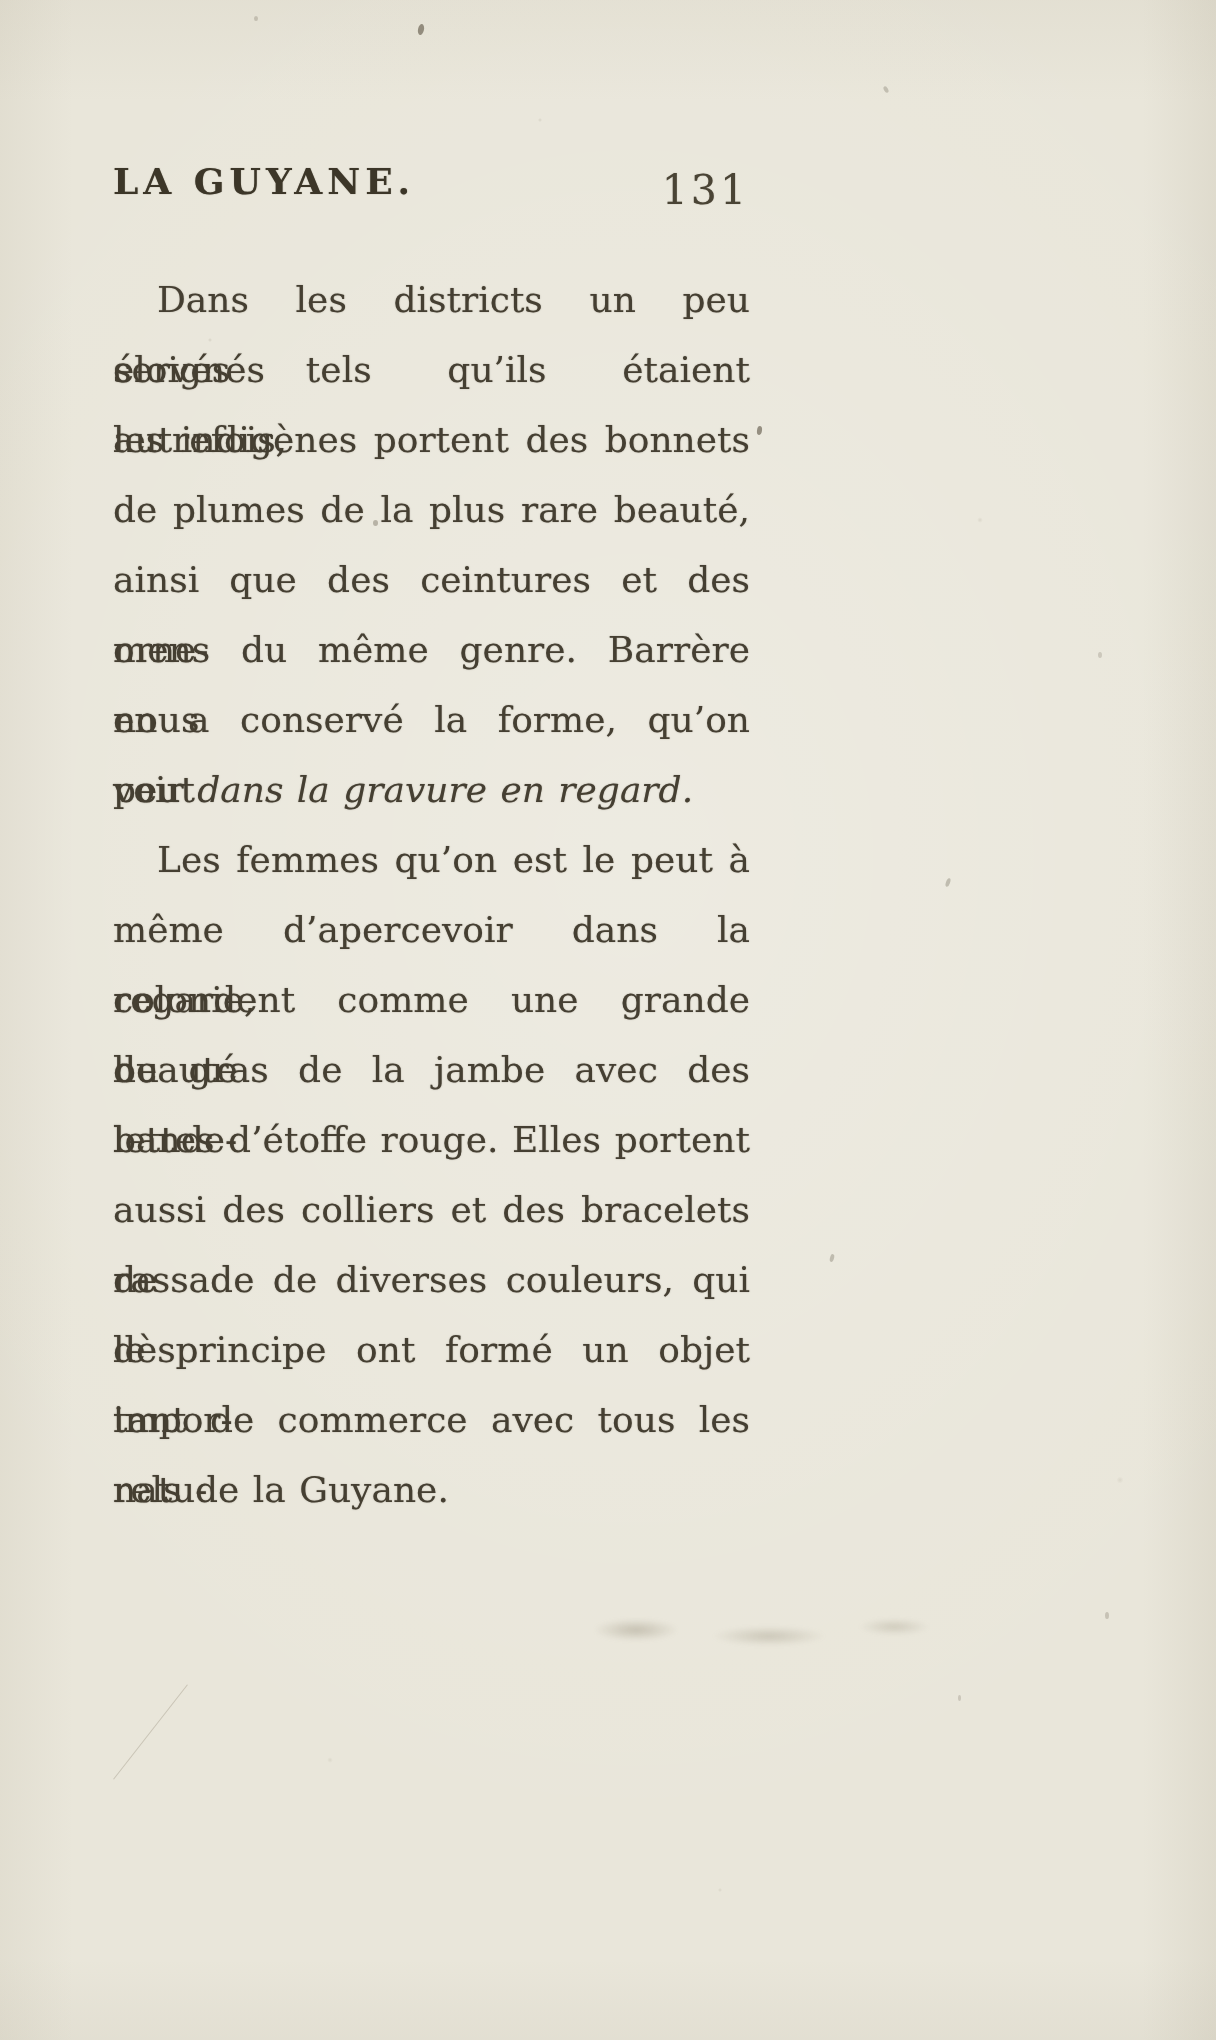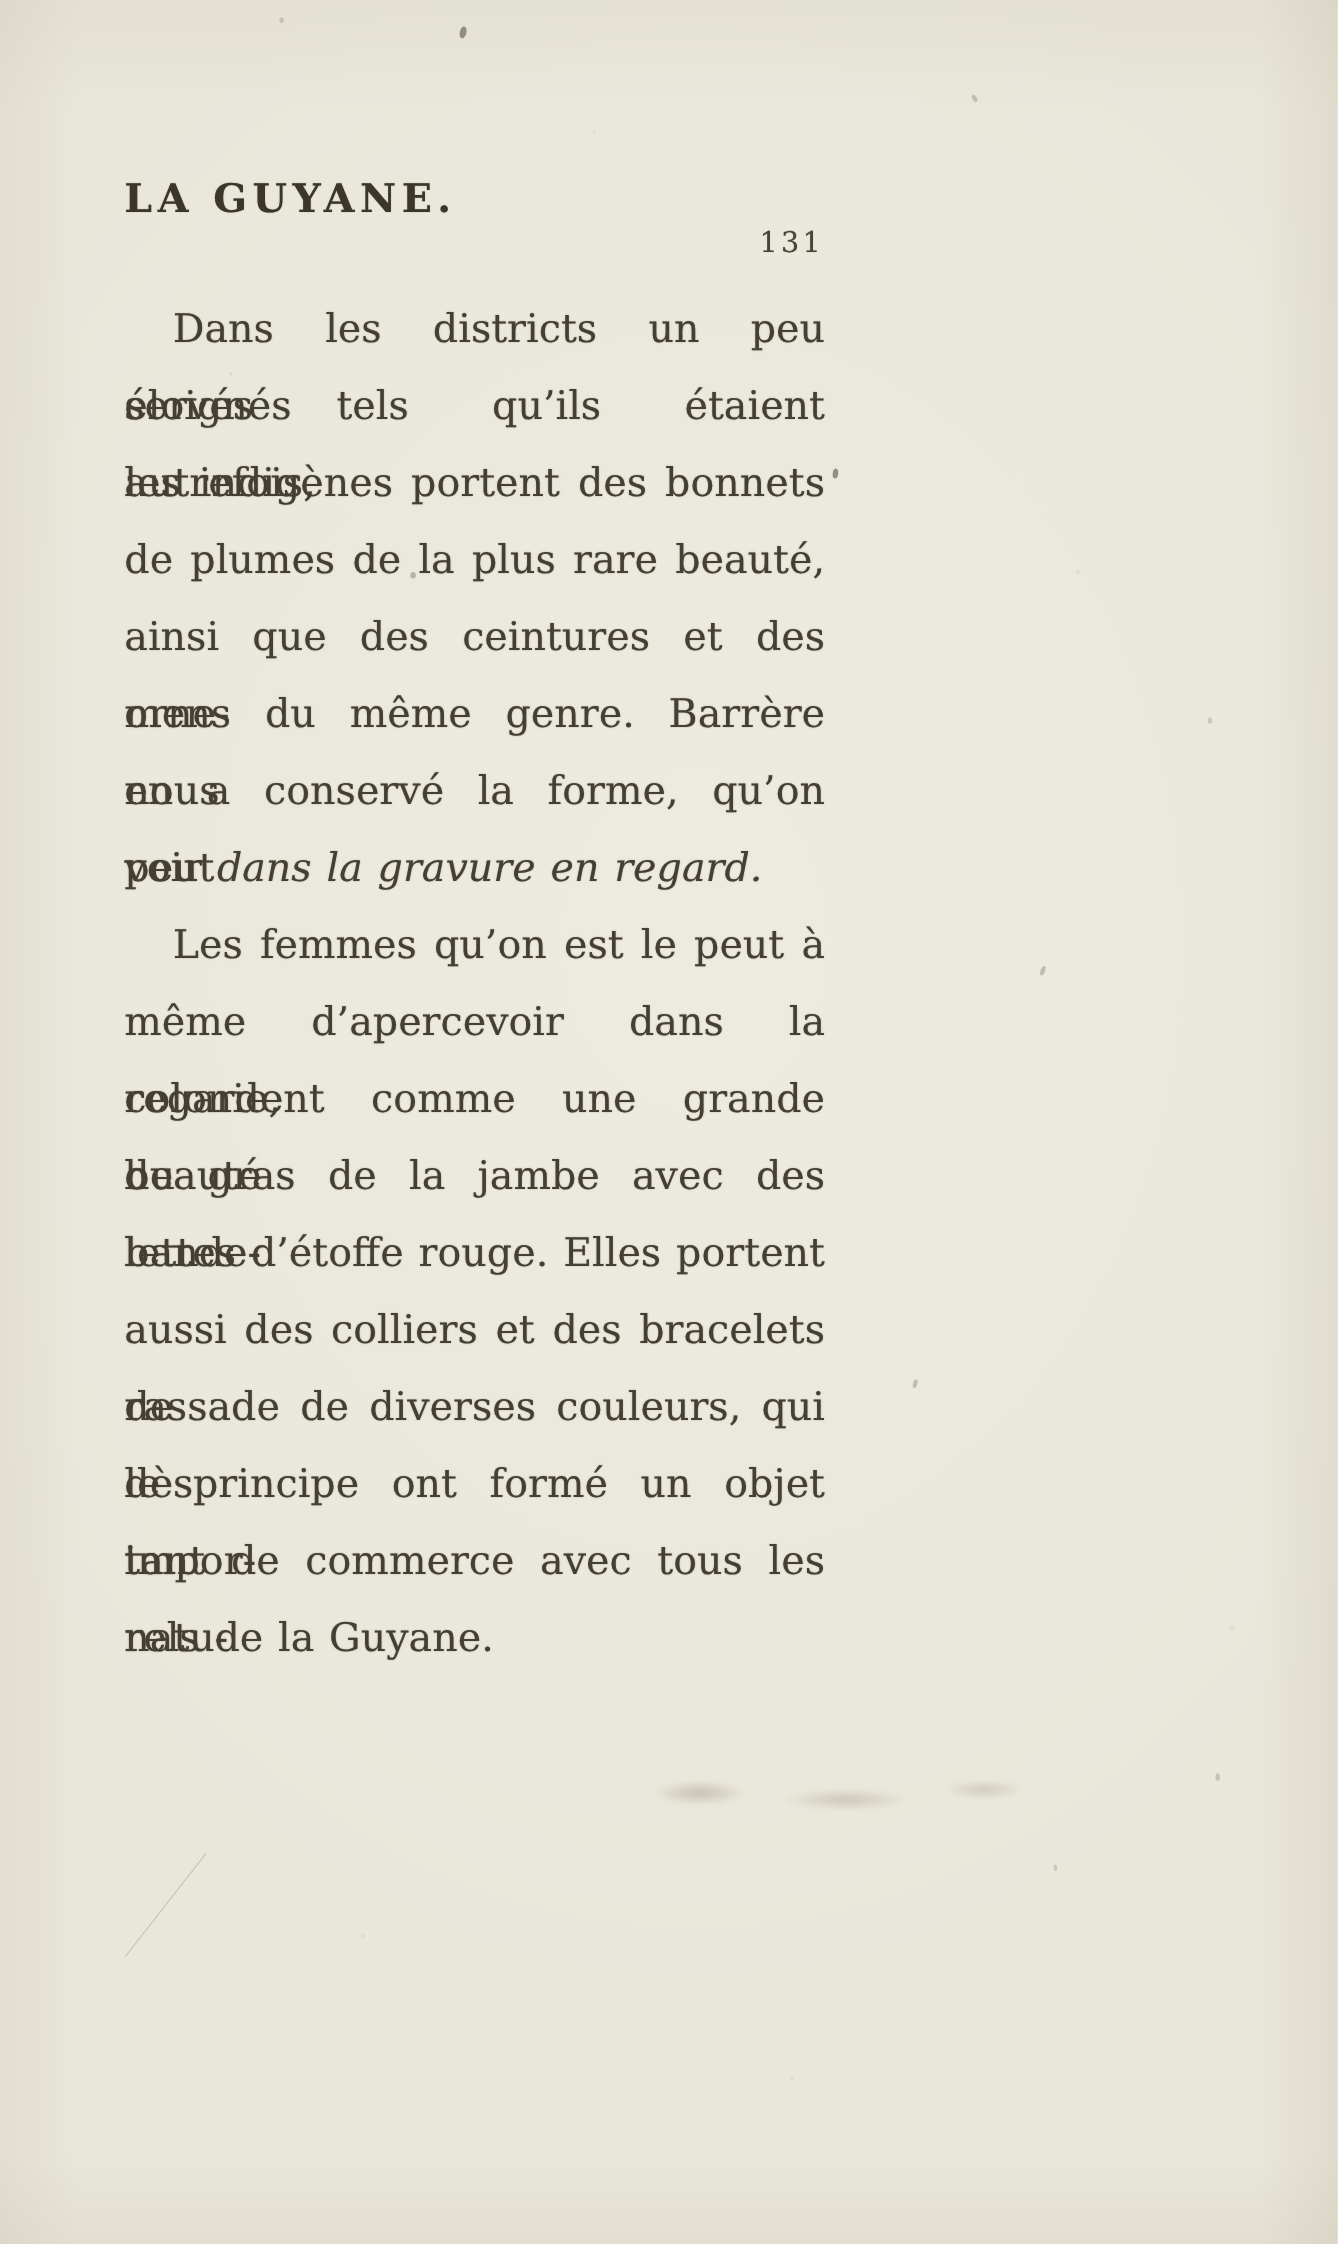--- a/index.html
+++ b/index.html
@@ -48,25 +48,24 @@
     font-weight: 700;
     letter-spacing: 5px;
     color: #3c3628;
     text-shadow: 0 0 1px rgba(60,52,38,.55);
     white-space: nowrap;
   }
   .page-number {
     position: absolute;
     right: 2px;
     top: 6px;
-    font-size: 26px;
+    font-size: 41px;
     letter-spacing: 3px;
     color: #4a4435;
     text-shadow: 0 0 1px rgba(70,62,48,.45);
-    margin-top: 40px;
   }
   .textblock {
     position: absolute;
     left: 113px;
     top: 265px;
     width: 637px;
   }
   .line {
     height: 70px;
     line-height: 70px;

